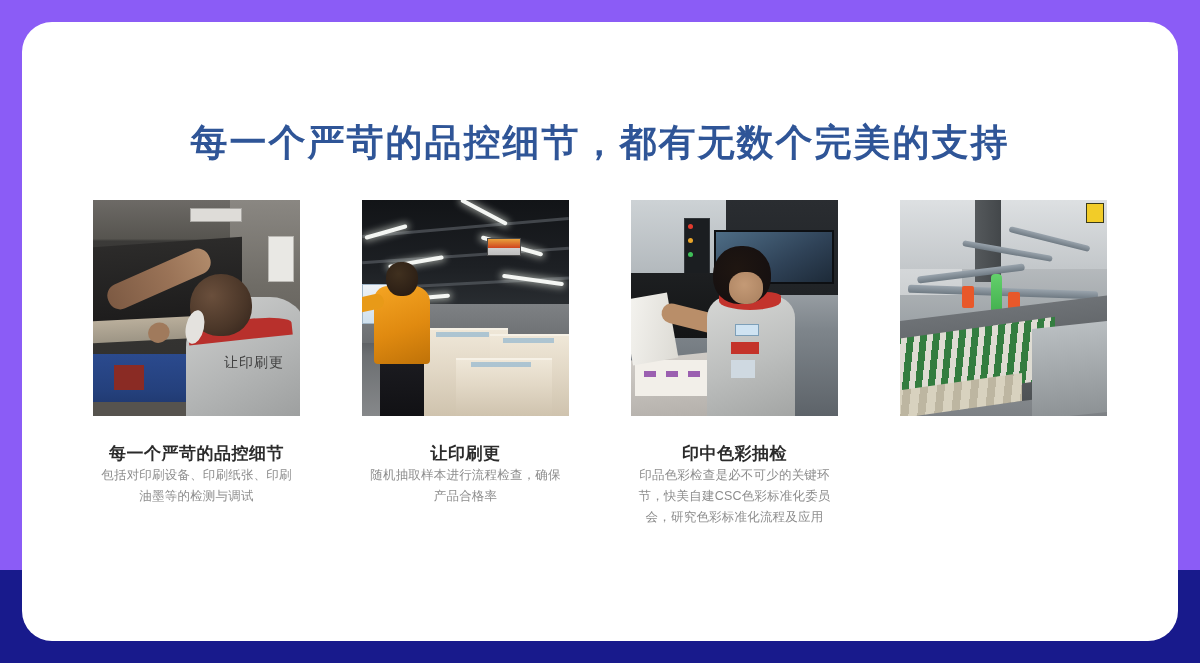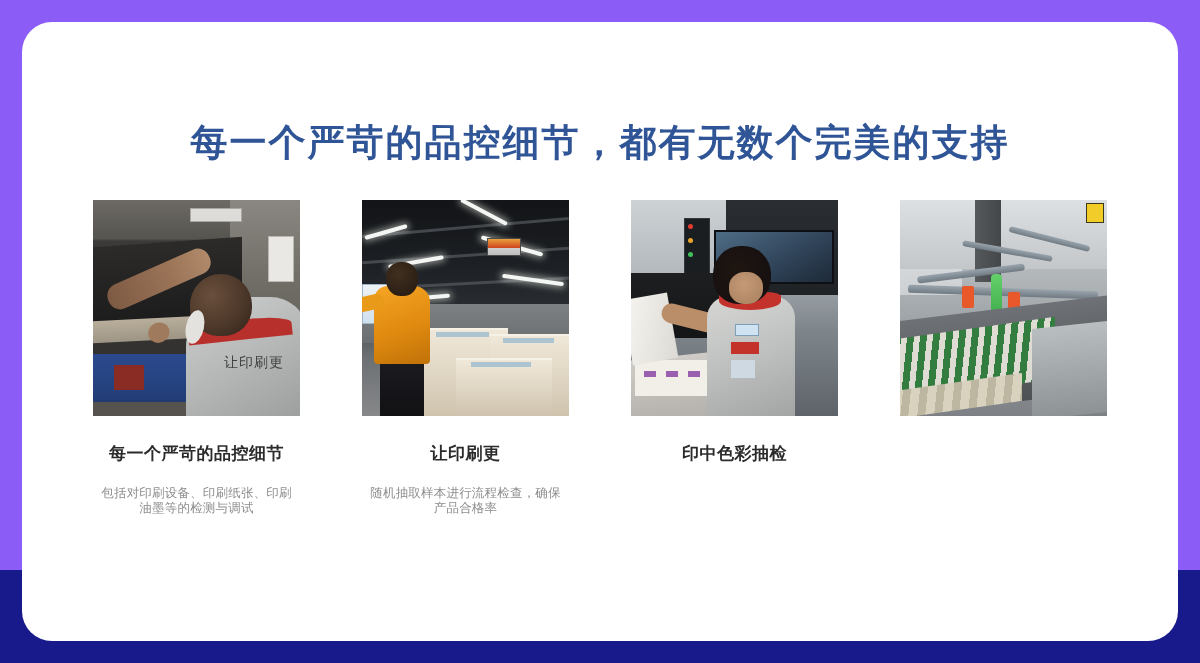--- a/index.html
+++ b/index.html
@@ -81,23 +81,22 @@
     font-family: "DejaVu Serif", "Liberation Serif", serif;
     font-weight: bold;
     font-size: 17px;
     color: #2b2b2b;
     text-align: center;
     letter-spacing: 0.5px;
     white-space: nowrap;
   }
 
   .card-desc {
-    margin-top: 21px;
     font-size: 12.5px;
-    line-height: 15px;
+    line-height: 21px;
     color: #8d8d8d;
     text-align: center;
     width: 200px;
     letter-spacing: 0.2px;
   }
 
   
 
   
   .ph1 {
@@ -448,20 +447,21 @@
           <div class="arm"></div>
           <div class="body"></div>
           <div class="collar"></div>
           <div class="head"></div>
           <div class="face"></div>
           <div class="badge"></div>
           <div class="logo-red"></div>
           <div class="pocket"></div>
         </div>
         <div class="card-title">印中色彩抽检</div>
+        <div class="card-desc">印品色彩检查是必不可少的关键环节，快美自建CSC色彩标准化委员会，研究色彩标准化流程及应用</div>
       </div>
 
       <div class="qc-card">
         <div class="card-photo ph4">
           <div class="bg-white"></div>
           <div class="machine-top"></div>
           <div class="gantry"></div>
           <div class="warning"></div>
           <div class="arm-bar" style="left:8%;top:70px;width:52%;height:7px;transform:rotate(-7deg);"></div>
           <div class="arm-bar" style="left:30%;top:48px;width:44%;height:6px;transform:rotate(10deg);"></div>

